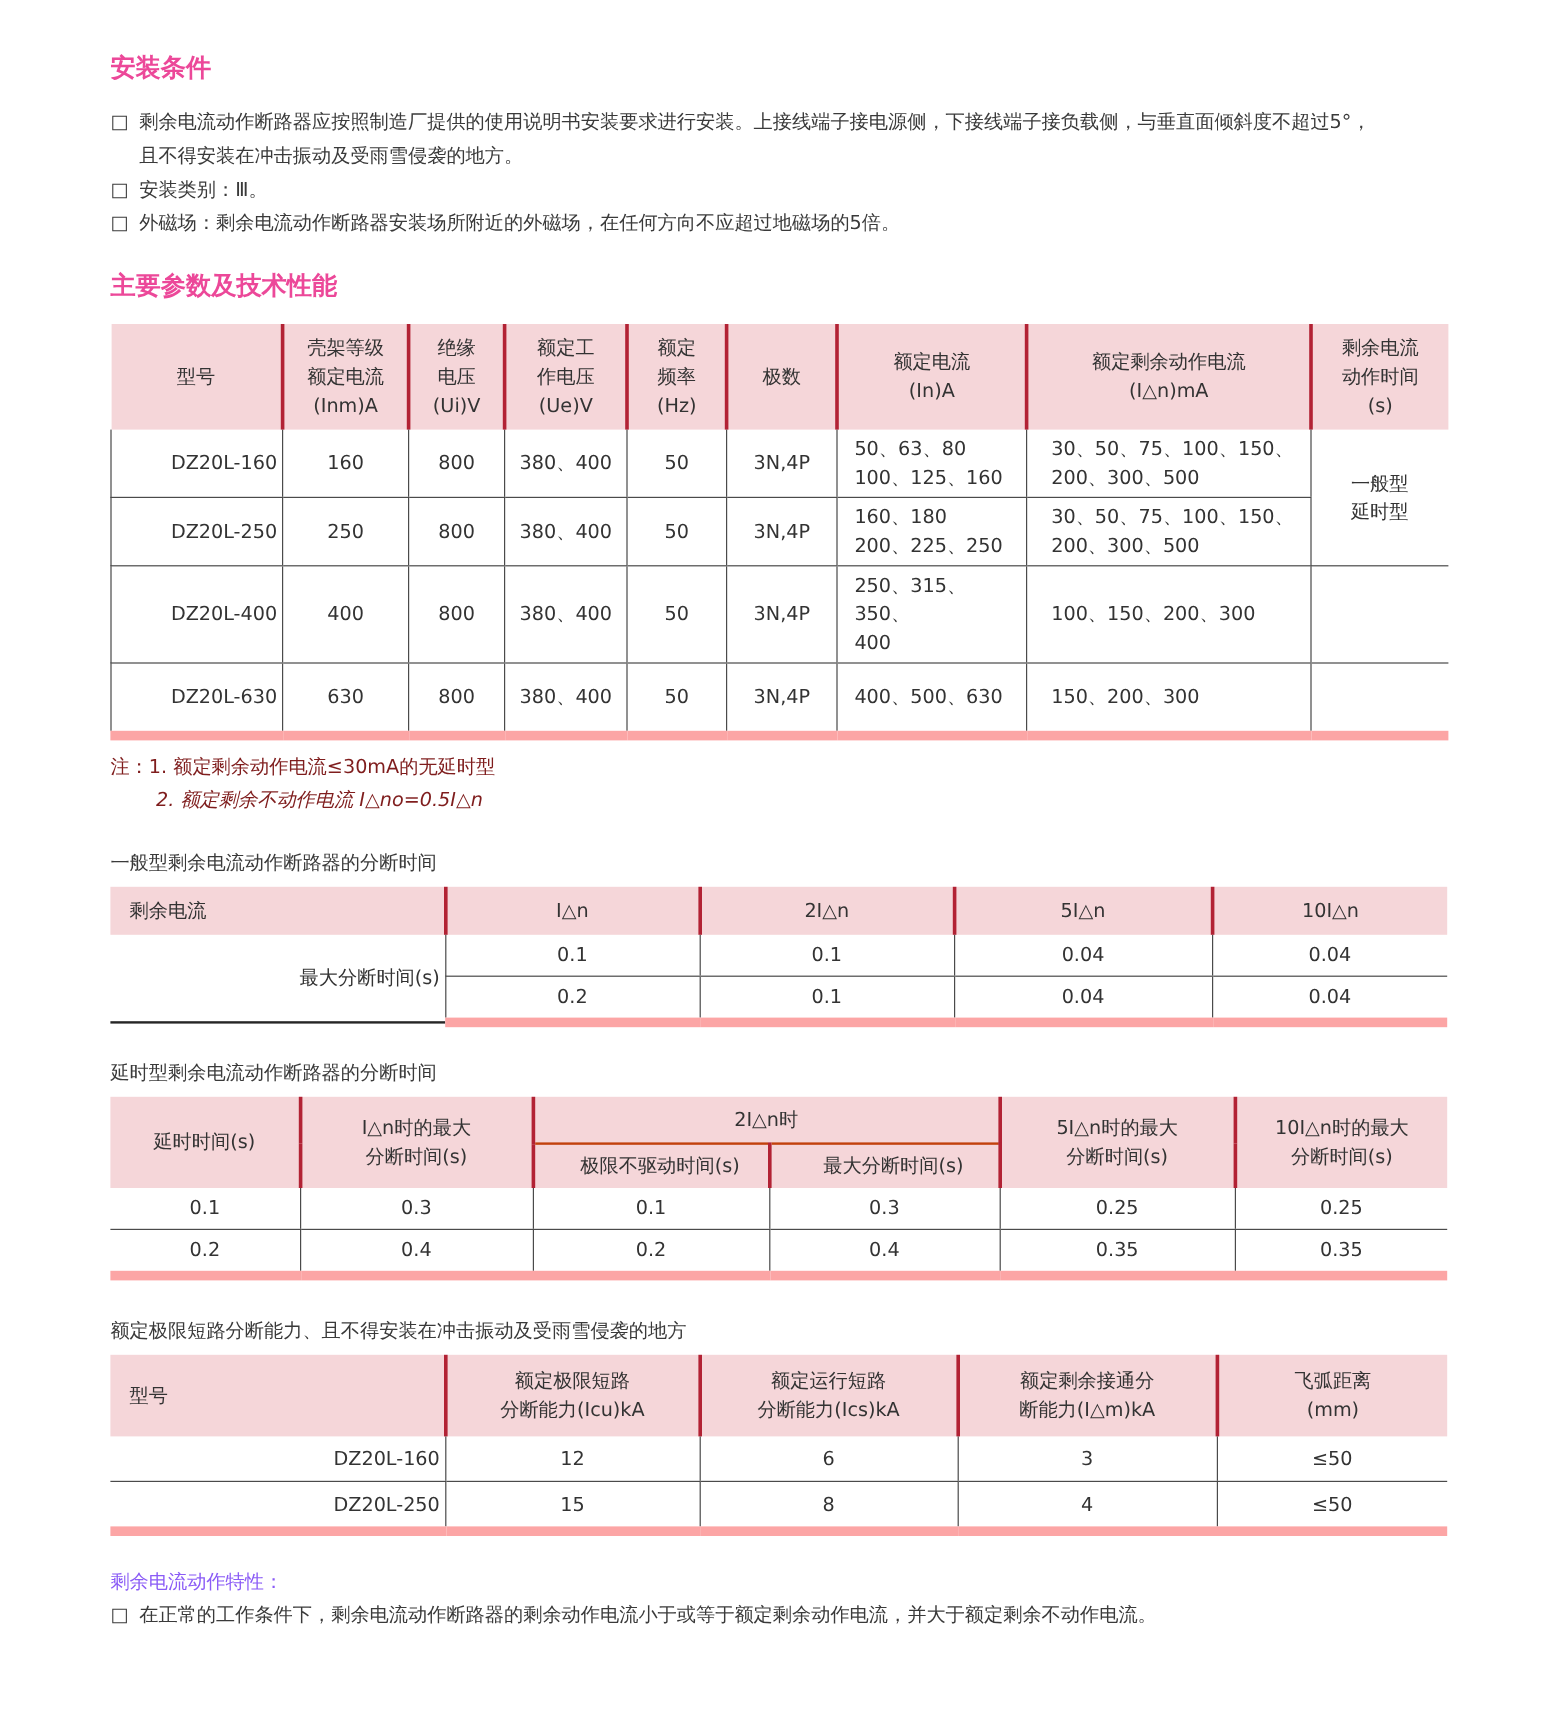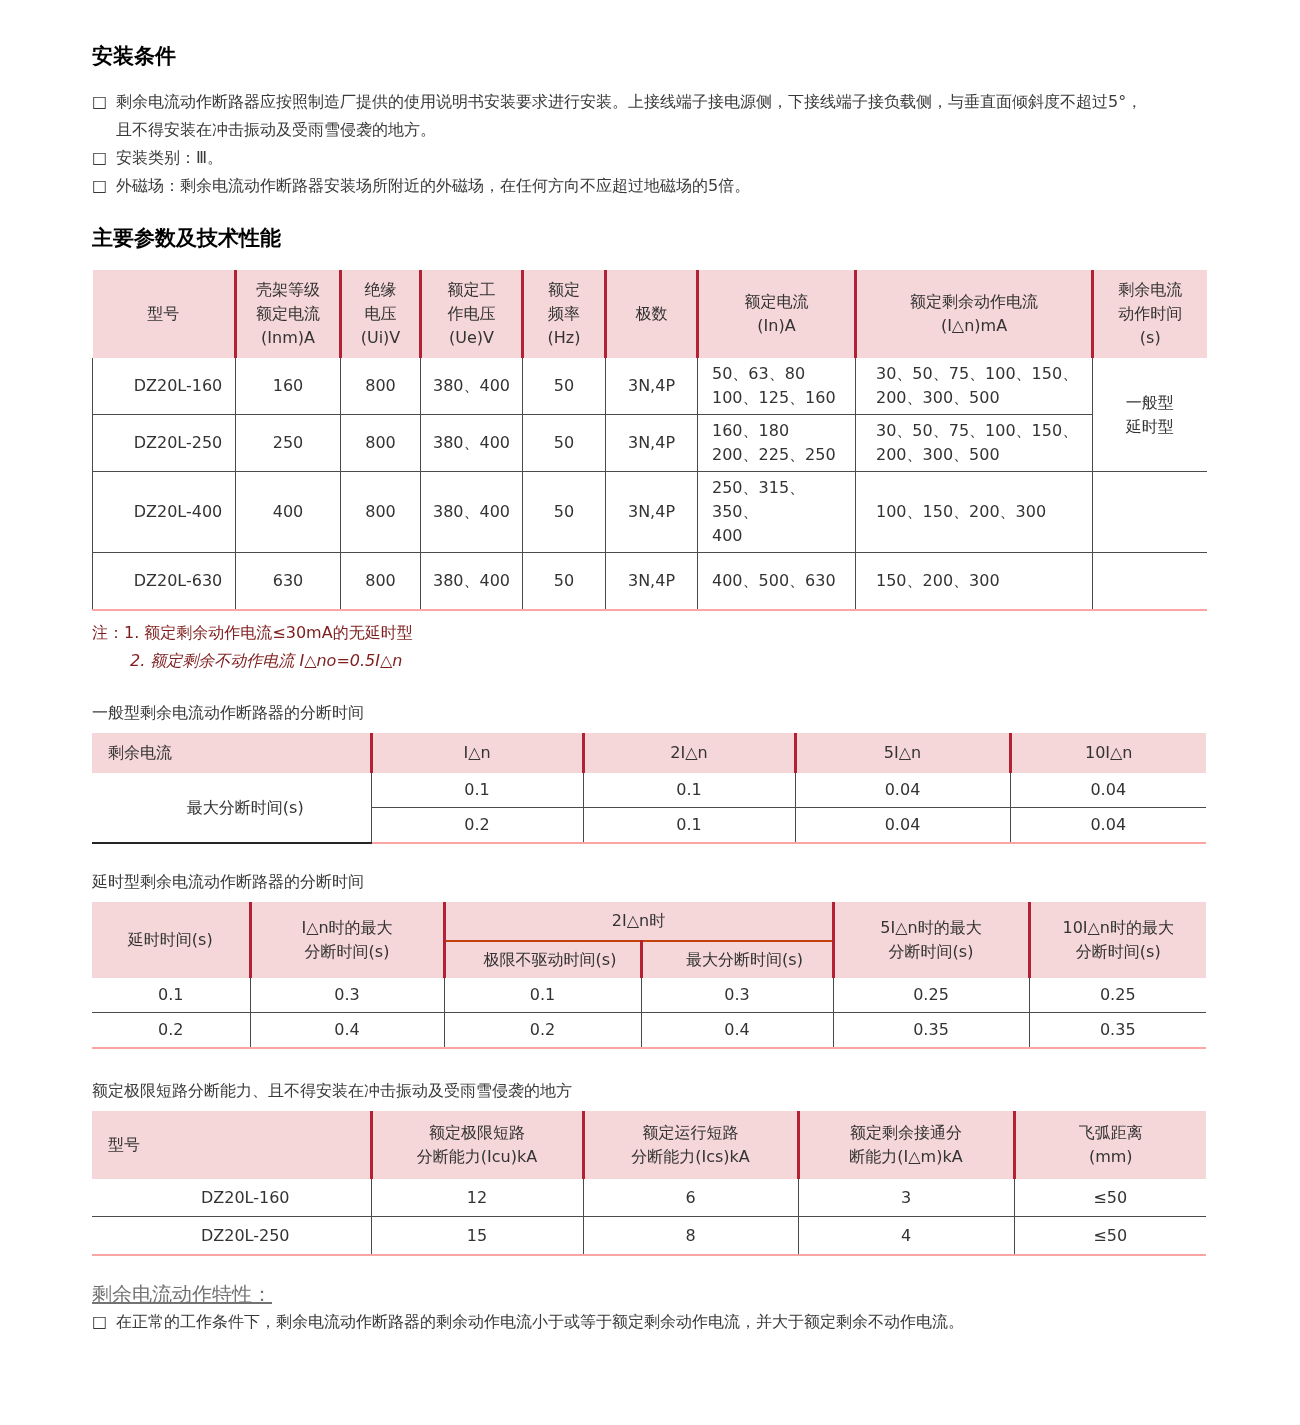--- a/index.html
+++ b/index.html
@@ -11,42 +11,42 @@
     background:#ffffff;
     font-family:"DejaVu Sans", sans-serif;
     color:#3a3a3a;
     overflow:hidden;
   }
   
   .doc-title { font-size:27px; font-weight:bold; letter-spacing:0.5px; margin:0 0 58px 0; color:#222; }
   .doc-title .code { color:#a81e30; margin-right:14px; }
 
   
-  .sec-heading { color:#000000; font-size:21px; font-weight:bold; margin:0 0 18px 0; }
+  .sec-heading { color:#ec4899; font-size:21px; font-weight:bold; margin:0 0 18px 0; }
 
   
   .bullet-row { display:flex; font-size:16px; line-height:28px; color:#3a3a3a; }
   .bullet-row .bullet { width:24px; flex:0 0 24px; }
   .bullet-row .btxt { flex:1; white-space:pre-line; }
 
-  .plain-line { font-size:20px; line-height:28px; color:#737373;text-decoration:underline; }
+  .plain-line { font-size:16px; line-height:28px; color:#8b5cf6; }
 
   
   table { border-collapse:collapse; table-layout:fixed; width:1114px; font-size:16px; color:#333; }
   th { background:#f5d6d9; font-weight:normal; text-align:center; vertical-align:middle;
        border-left:3px solid #b22234; padding:5px 4px; line-height:24px; white-space:pre-line; color:#333; }
   th.nb { border-left:none; }
   th.left { text-align:left; padding-left:16px; }
   th.grp { border-bottom:2px solid #c2410c; }
   td { border-left:1px solid #4a4a4a; border-bottom:1px solid #4a4a4a; text-align:center;
        vertical-align:middle; padding:4px 4px; line-height:24px; white-space:pre-line; }
   td.nb { border-left:none; }
-  tr:last-child td { border-bottom:2px solid #fca5a5; }
+  tr:last-child td { border-bottom:8px solid #fca5a5; }
   td.thickb { border-bottom:2px solid #262626; }
-  td.left { text-align:center; padding-left:32px; }
+  td.left { text-align:right; padding-left:32px; }
   td.lpad14 { text-align:left; padding-left:14px; }
   td.lpad20 { text-align:left; padding-left:20px; }
 
   .t1 thead th { height:78px; }
   .t1 td { height:48px; }
   .t1 td.nb { border-left:1px solid #4a4a4a; } 
 
   .t2 thead th { height:30px; }
   .t2 td { height:26px; }
 

